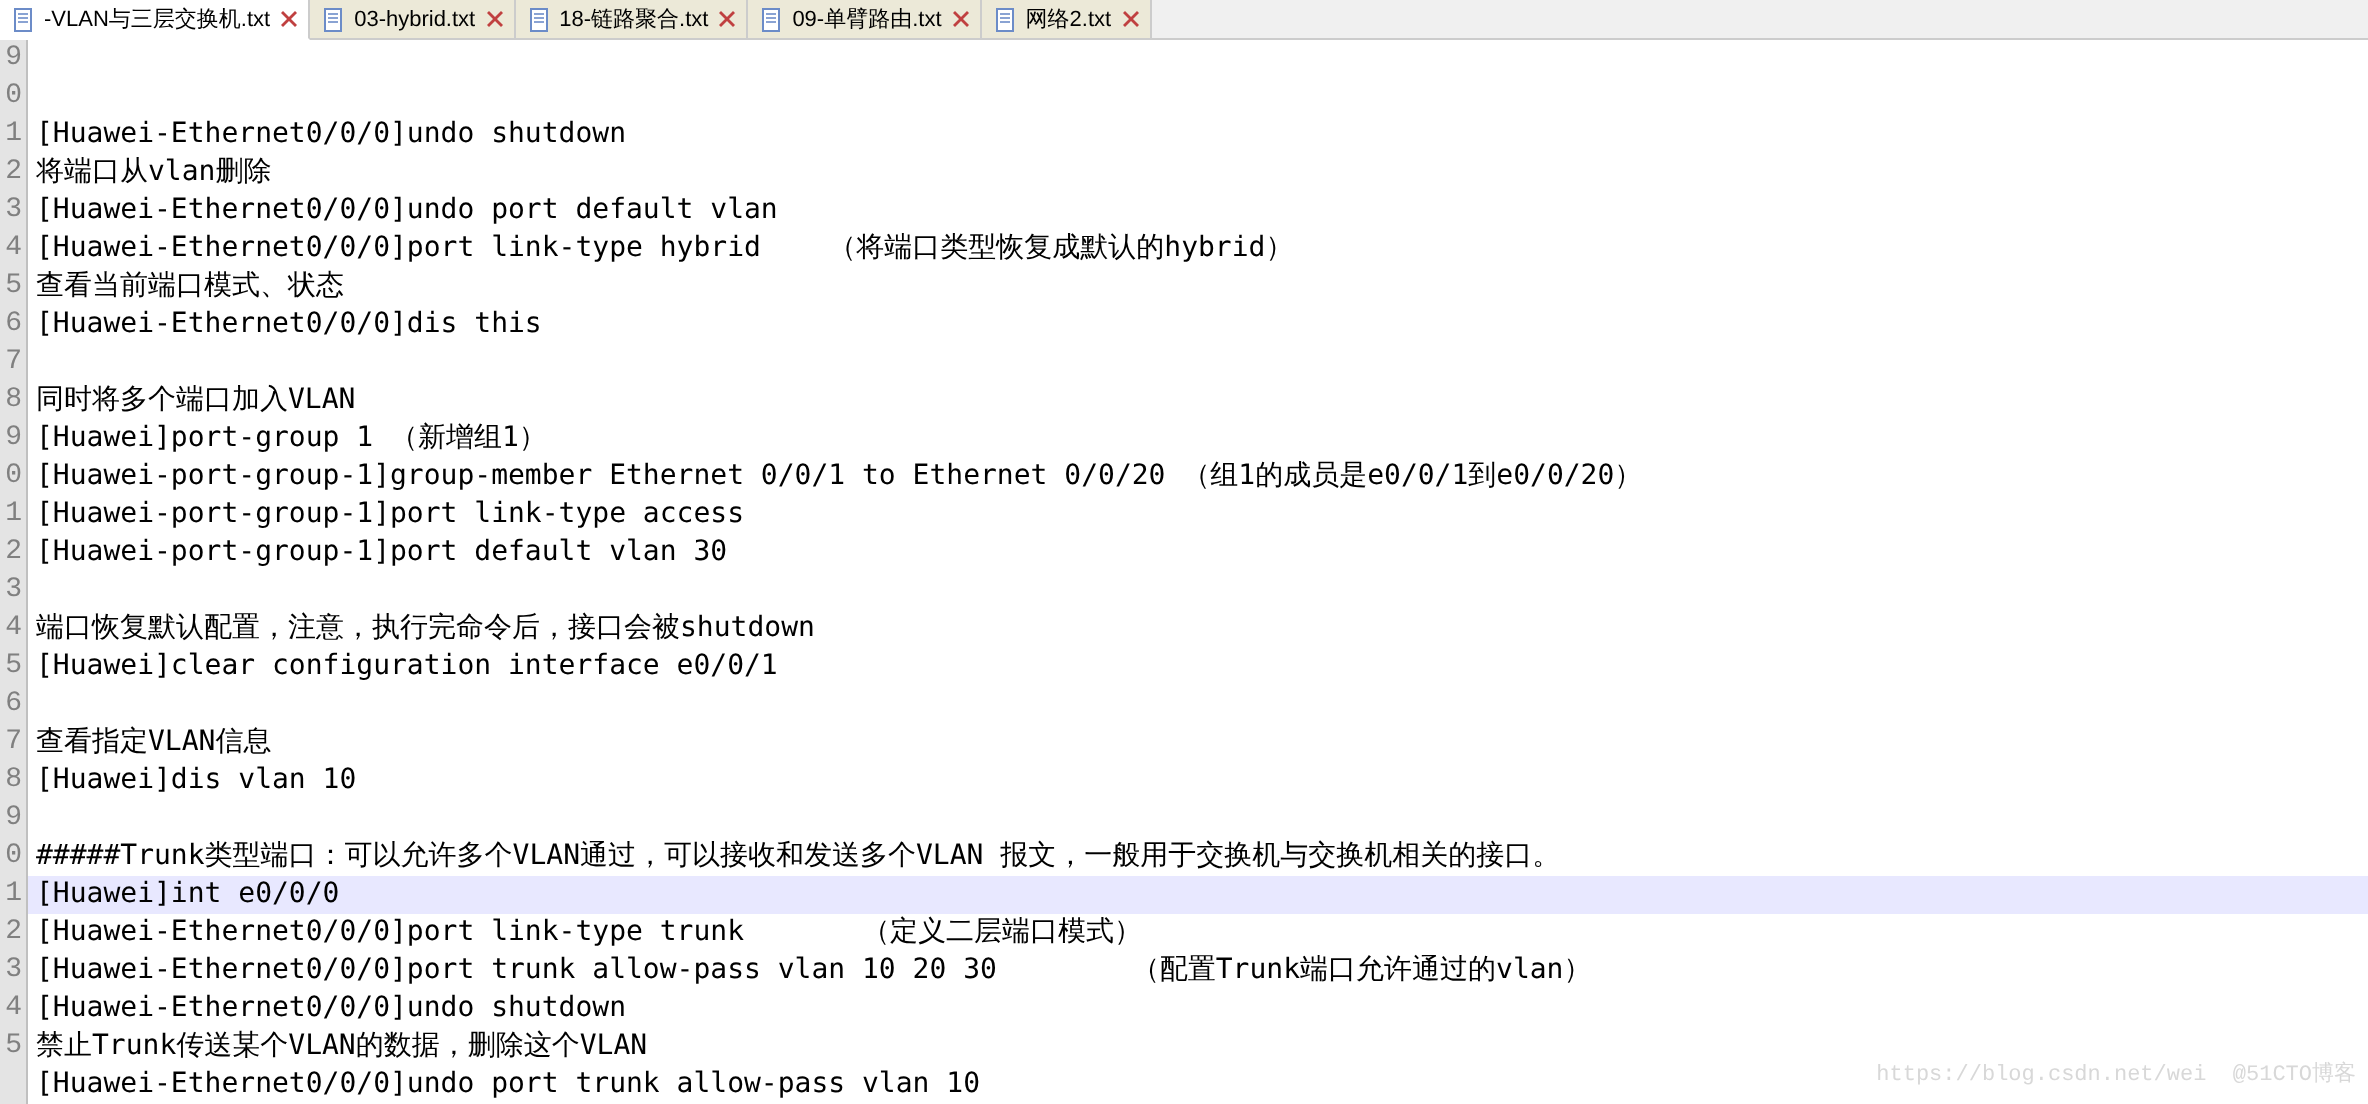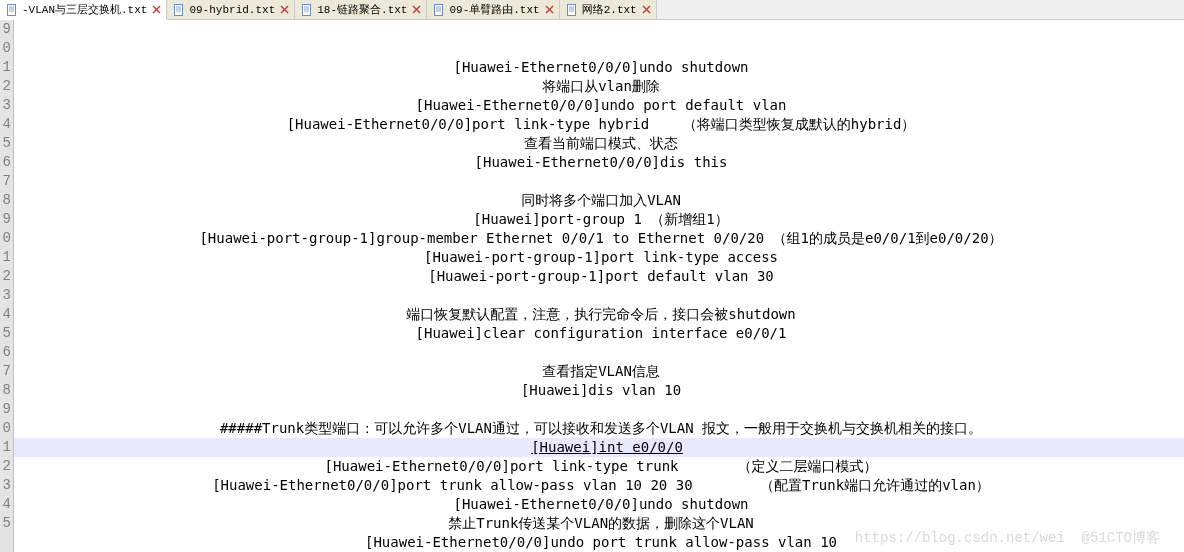--- a/index.html
+++ b/index.html
@@ -10,21 +10,20 @@
       width: 1184px;
       height: 552px;
       overflow: hidden;
     }
     .tab-bar {
       display: flex;
       background: #f0f0f0;
       border-bottom: 1px solid #ccc;
       height: 20px;
       align-items: stretch;
-      font-family: Liberation Mono, monospace;
     }
     .tab {
       display: flex;
       align-items: center;
       padding: 0 4px 0 6px;
       border-right: 1px solid #ccc;
       background: #ece9d8;
       font-size: 11px;
       cursor: pointer;
       white-space: nowrap;
@@ -73,39 +72,37 @@
     .gutter div { height: 19px; }
     .code {
       flex: 1;
       font-family: Consolas, "Courier New", monospace;
       font-size: 14px;
       line-height: 19px;
       white-space: pre;
       color: #000;
       padding-left: 4px;
       position: relative;
-      text-align: center;
     }
     .code-line {
       height: 19px;
       font-family: "NSimSun", "SimSun", Consolas, monospace;
     }
     .code-line.highlight {
       background: #e8e8ff;
       margin-left: -4px;
-      padding-left: 16px;
+      padding-left: 4px;
       width: calc(100% + 4px);
-      text-decoration: underline;
     }
     .watermark {
       position: absolute;
-      right: 24px;
+      right: 6px;
       bottom: 4px;
       color: #d8d8d8;
-      font-size: 14px;
+      font-size: 11px;
       pointer-events: none;
     }
   </style>
 </head>
 <body>
 
 <div class="tab-bar">
     <div class="tab active">
       <span class="doc-icon">
         <svg width="12" height="12" viewBox="0 0 12 12">
@@ -125,21 +122,21 @@
     </div>
     <div class="tab">
       <span class="doc-icon">
         <svg width="12" height="12" viewBox="0 0 12 12">
           <rect x="1.5" y="0.5" width="8" height="11" fill="#fff" stroke="#6c8cc8" stroke-width="1"></rect>
           <line x1="3" y1="3" x2="8" y2="3" stroke="#6c8cc8" stroke-width="0.8"></line>
           <line x1="3" y1="5" x2="8" y2="5" stroke="#6c8cc8" stroke-width="0.8"></line>
           <line x1="3" y1="7" x2="8" y2="7" stroke="#6c8cc8" stroke-width="0.8"></line>
         </svg>
       </span>
-      <span>09-hybrid.txt</span>
+      <span>03-hybrid.txt</span>
       <span class="close-icon">
         <svg width="9" height="9" viewBox="0 0 9 9">
           <line x1="1" y1="1" x2="8" y2="8" stroke="#c04040" stroke-width="1.4"></line>
           <line x1="8" y1="1" x2="1" y2="8" stroke="#c04040" stroke-width="1.4"></line>
         </svg>
       </span>
     </div>
     <div class="tab">
       <span class="doc-icon">
         <svg width="12" height="12" viewBox="0 0 12 12">

